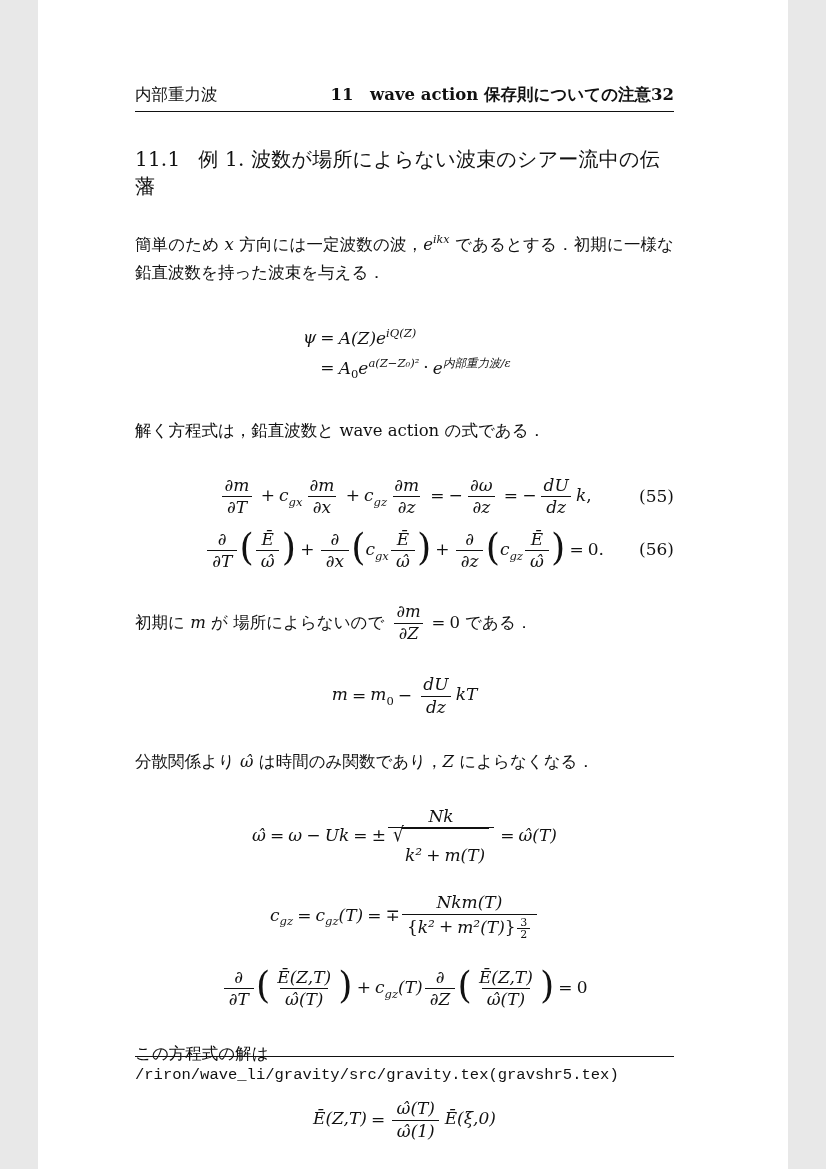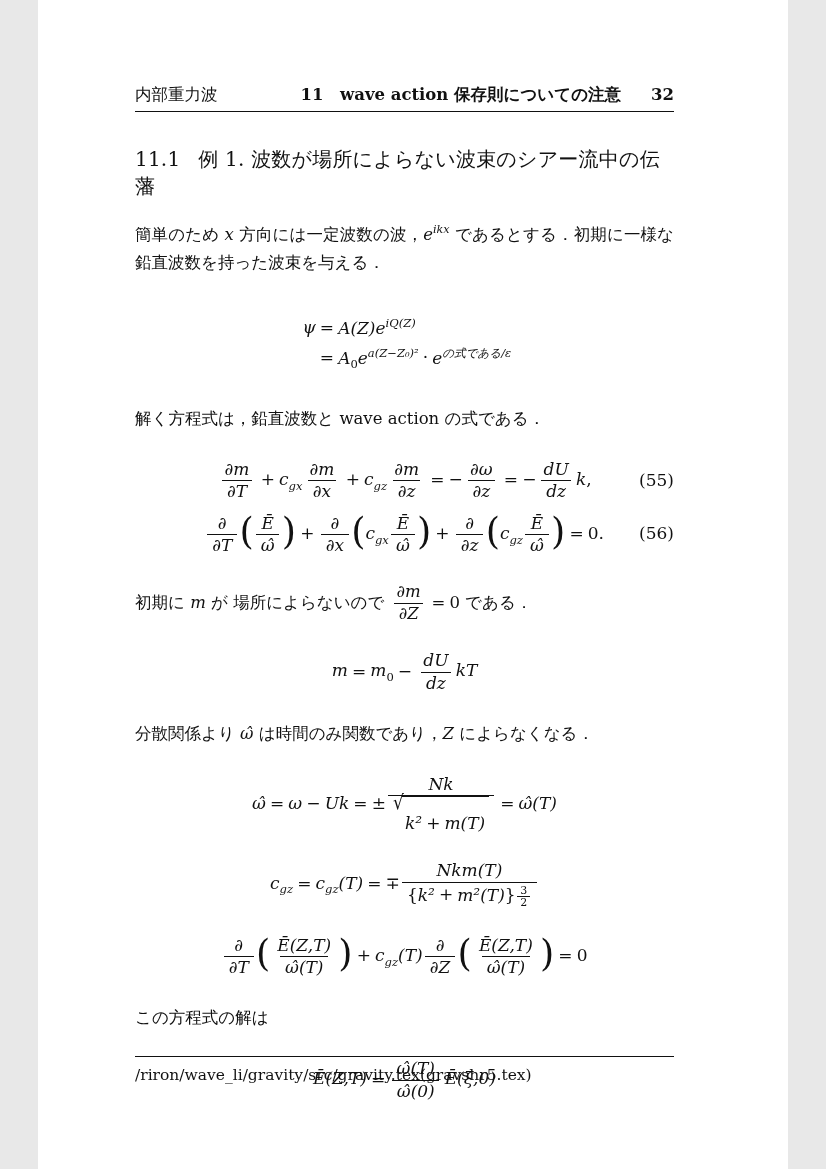--- a/index.html
+++ b/index.html
@@ -15,32 +15,32 @@
   }
   .content{
     position:absolute;
     left:97px; right:114px; top:84px;
   }
   
   .header{
     display:flex; justify-content:space-between; align-items:baseline;
     font-size:16.5px;
   }
-  .hdr-right{display:flex; gap:30px; align-items:baseline; font-weight:bold;}
+  .hdr-right{display:flex; align-items:baseline; font-weight:bold;}
   .hdr-right .hdr-center{font-weight:bold;}
   .hrule{border-top:1.6px solid #111; margin-top:5px;}
   
   .sec{
     font-size:20px; font-weight:normal; margin:34px 0 20px 0;
     letter-spacing:0.2px;
   }
   .sec .sec-num{margin-right:18px;}
   
   .para{
-    margin:14px 0; line-height:1.7; text-align:justify;
+    margin:30px 0; line-height:1.7; text-align:justify;
   }
   
   .mi{font-style:italic;}
   .mr{font-style:normal;}
   .mj{font-style:normal;}
   .mo{font-style:normal; margin:0 0.24em;}
   sup{font-size:0.68em;}
   sub{font-size:0.68em;}
   .frac{
     display:inline-flex; flex-direction:column; align-items:center;
@@ -70,20 +70,21 @@
   .alignblk{display:inline-block; text-align:left;}
   .alrow{display:flex; align-items:center; margin:4px 0; white-space:nowrap;}
   .al-l{display:inline-block; min-width:18px; text-align:right;}
   .al-r{display:inline-block;}
   
   .footer{
     position:absolute; left:97px; right:114px; top:1056px;
     border-top:1.2px solid #111; padding-top:9px;
     display:flex; justify-content:flex-start; align-items:baseline;
     font-size:15.5px;
+    font-family:Liberation Mono, monospace;
   }
 </style>
 </head>
 <body>
 
 <div class="page">
   <div class="content">
 
     <div class="header">
       <span>内部重力波</span>
@@ -101,21 +102,21 @@
     <p class="para"><span class="mj">簡単のため </span><span class="mi">x</span><span class="mj"> 方向には一定波数の波，</span><span class="mi">e</span><sup><span class="mi">ikx</span></sup><span class="mj"> であるとする．初期に一様な鉛直波数を持った波束を与える．</span></p>
 
     <div class="eq" style="margin:34px 0 28px 0;">
       <span class="alignblk">
         <span class="alrow">
             <span class="al-l"><span class="mi">ψ</span></span>
             <span class="al-r"><span class="mo">=</span><span class="mi">A(Z)e</span><sup><span class="mi">iQ(Z)</span></sup></span>
           </span>
         <span class="alrow">
             <span class="al-l"></span>
-            <span class="al-r"><span class="mo">=</span><span class="mi">A</span><sub><span class="mr">0</span></sub><span class="mi">e</span><sup><span class="mi">a(Z−Z₀)²</span></sup><span class="mo">·</span><span class="mi">e</span><sup><span class="mi">の式である/ε</span></sup></span>
+            <span class="al-r"><span class="mo">=</span><span class="mi">A</span><sub><span class="mr">0</span></sub><span class="mi">e</span><sup><span class="mi">a(Z−Z₀)²</span></sup><span class="mo">·</span><span class="mi">e</span><sup><span class="mi">内部重力波/ε</span></sup></span>
           </span>
       </span>
     </div>
 
     <p class="para"><span class="mj">解く方程式は，鉛直波数と </span><span class="mr">wave action</span><span class="mj"> の式である．</span></p>
 
     <div class="eq tight" style="margin-top:26px;">
       <span class="eqbody"><span class="frac">
             <span class="fnum"><span class="mi">∂m</span></span>
             <span class="fden"><span class="mi">∂T</span></span>
@@ -207,21 +208,21 @@
             <span class="fnum"><span class="mi">Ē(Z,T)</span></span>
             <span class="fden"><span class="mi">ω̂(T)</span></span>
           </span><span class="big">)</span><span class="mo">=</span><span class="mr">0</span></span>
     </div>
 
     <p class="para"><span class="mj">この方程式の解は</span></p>
 
     <div class="eq">
       <span class="eqbody"><span class="mi">Ē(Z,T)</span><span class="mo">=</span><span class="frac">
             <span class="fnum"><span class="mi">ω̂(T)</span></span>
-            <span class="fden"><span class="mi">ω̂(0)</span></span>
+            <span class="fden"><span class="mi">ω̂(1)</span></span>
           </span><span class="hsp" style="width: 0.15em;"></span><span class="mi">Ē(ξ,0)</span></span>
     </div>
 
   </div>
 
   <div class="footer">
     <span>/riron/wave_li/gravity/src/gravity.tex(gravshr5.tex)</span>
   </div>
 </div>
 

